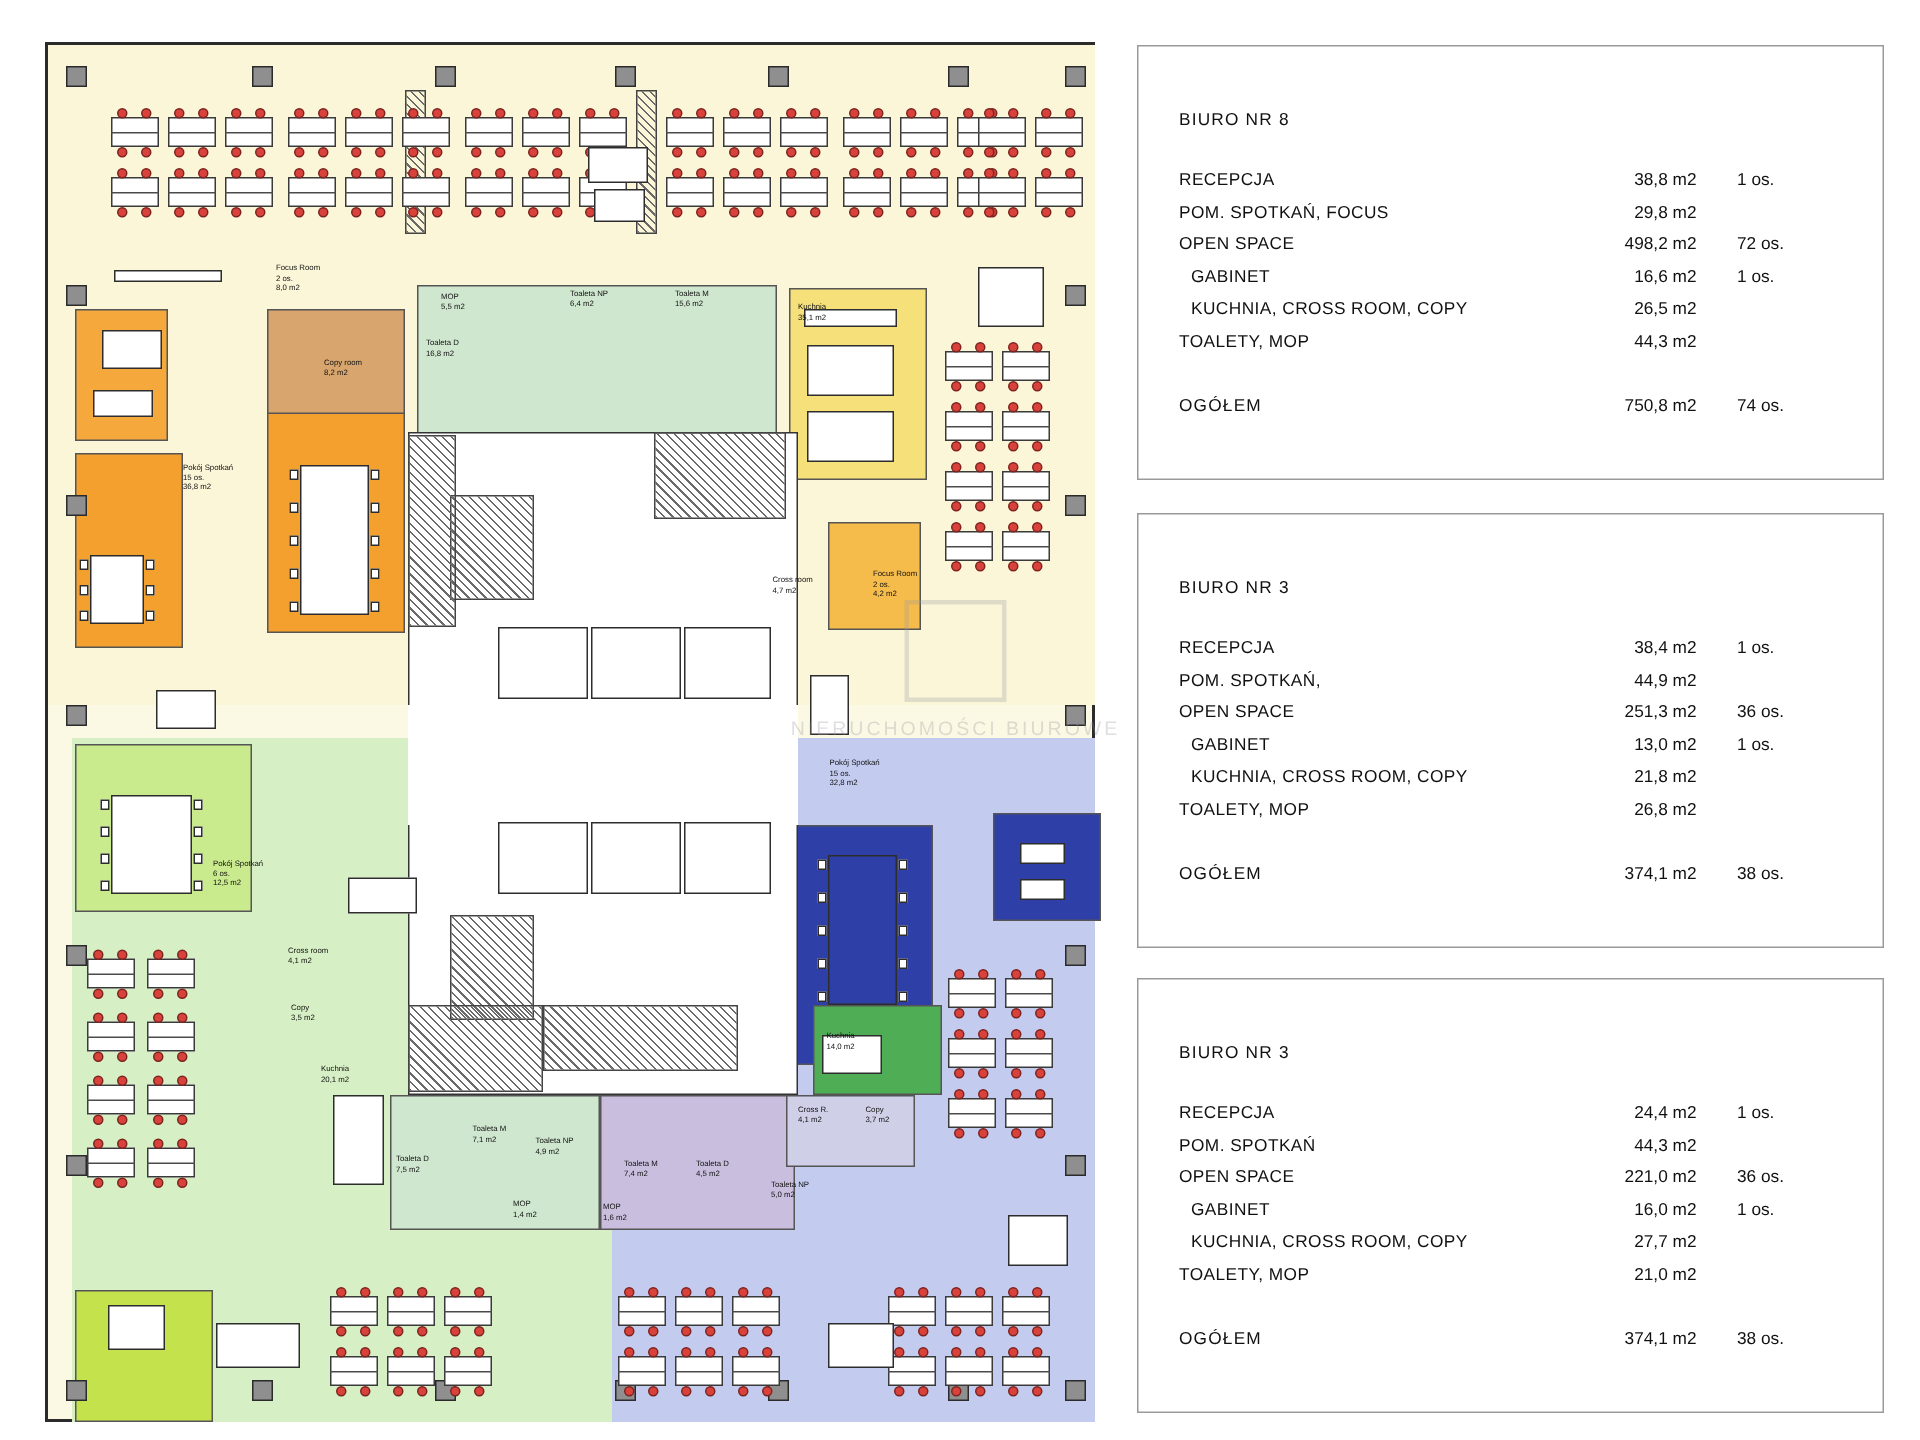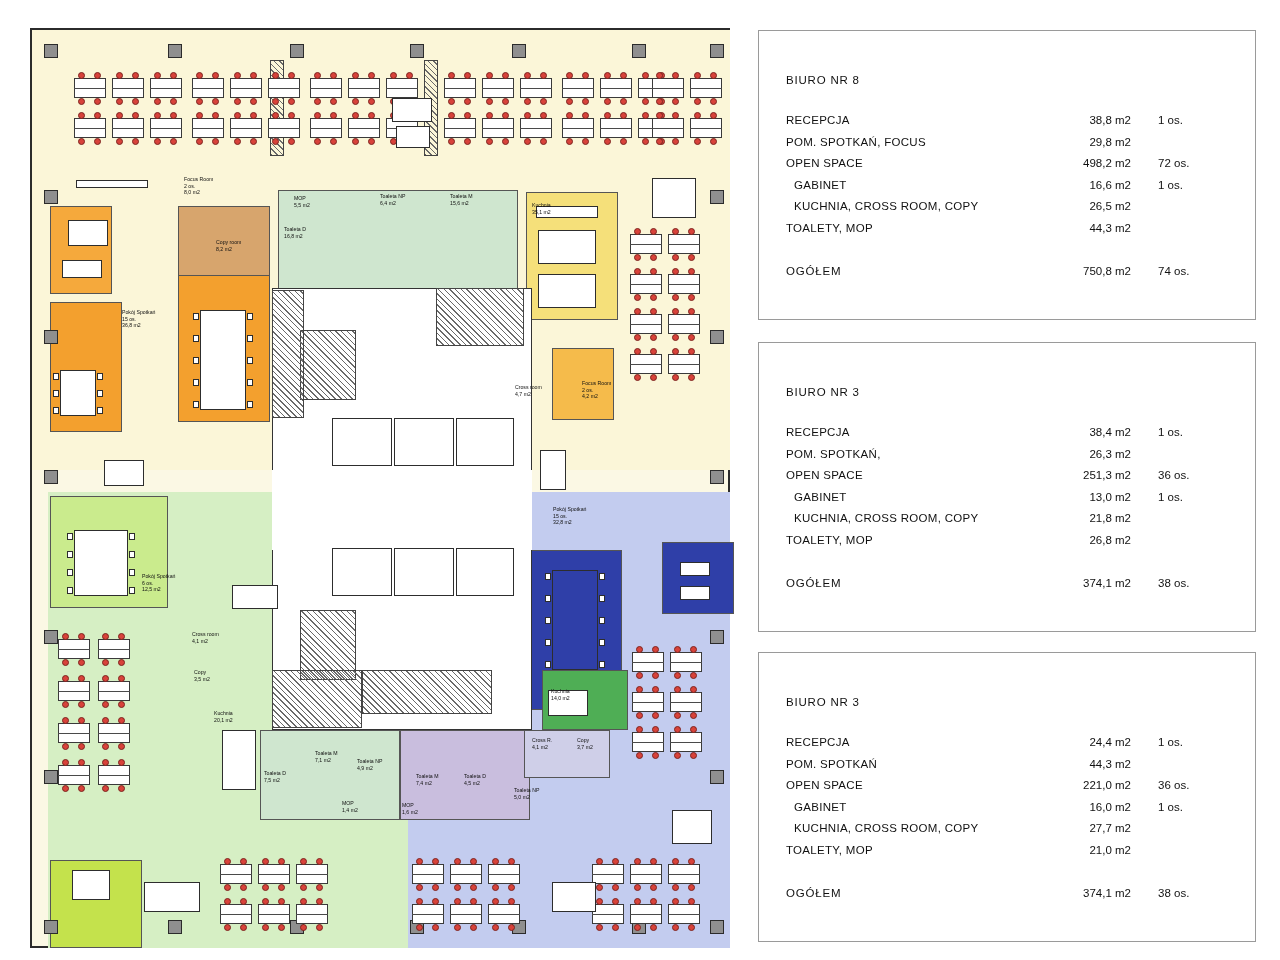--- a/index.html
+++ b/index.html
@@ -932,20 +932,24 @@
 4,1 m2</div>
           <div class="room-label" style="left: 545px; top: 707px;">Copy
 3,7 m2</div>
           <div class="room-label" style="left: 519px; top: 658px;">Kuchnia
 14,0 m2</div>
           <div class="room-label" style="left: 521px; top: 476px;">Pokój Spotkań
 15 os.
 32,8 m2</div>
         </div>
 
+      <div class="wm">
+        <div class="wmbox"></div>
+        <div>NIERUCHOMOŚCI BIUROWE</div>
+      </div>
     </div>
   </div>
 
   <div id="legend">
     <div class="card" style="top:22px;height:290px;"></div>
     <div class="card" style="top:334px;height:290px;"></div>
     <div class="card" style="top:644px;height:290px;"></div>
     <div id="legend-content">
         <div class="card-title" style="top: 66px;">BIURO NR 8</div>
         <div class="row" style="top: 106px;">
@@ -984,21 +988,21 @@
           <span class="os">74 os.</span>
         </div>
         <div class="card-title" style="top: 378px;">BIURO NR 3</div>
         <div class="row" style="top: 418px;">
           <span class="nm">RECEPCJA</span>
           <span class="ar">38,4 m2</span>
           <span class="os">1 os.</span>
         </div>
         <div class="row" style="top: 439.5px;">
           <span class="nm">POM. SPOTKAŃ,</span>
-          <span class="ar">26,3 m2</span>
+          <span class="ar">44,9 m2</span>
           <span class="os"></span>
         </div>
         <div class="row" style="top: 461px;">
           <span class="nm">OPEN SPACE</span>
           <span class="ar">251,3 m2</span>
           <span class="os">36 os.</span>
         </div>
         <div class="row" style="top: 482.5px;">
           <span class="nm indent">GABINET</span>
           <span class="ar">13,0 m2</span>

